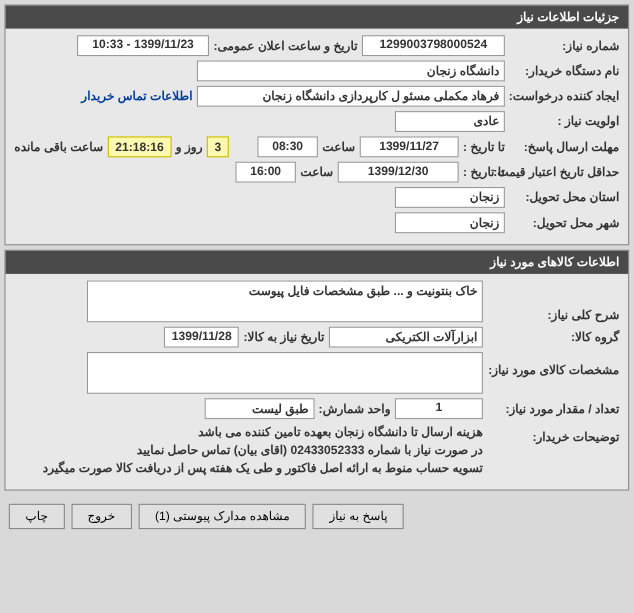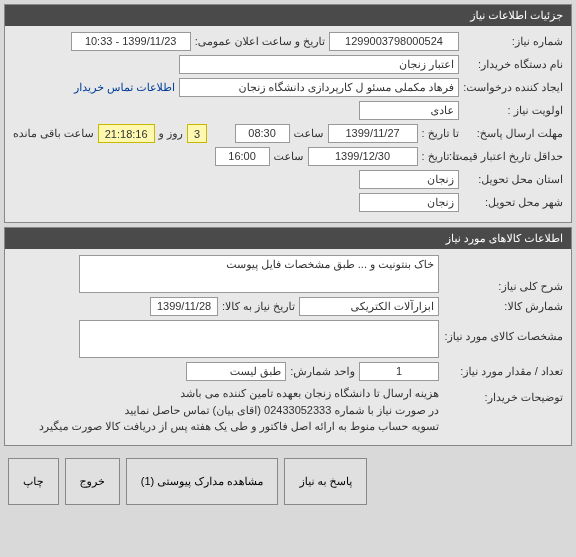--- a/index.html
+++ b/index.html
@@ -8,20 +8,21 @@
     font-family: Tahoma, sans-serif;
     font-size: 11px;
     background: #d9d9d9;
     color: #333;
     width: 576px;
   }
   .section {
     border: 1px solid #888;
     margin: 4px;
     background: #e8e8e8;
+    font-weight: bold;
   }
   .section-header {
     background: #4a4a4a;
     color: #fff;
     padding: 4px 8px;
     font-size: 11px;
   }
   .section-body {
     padding: 6px 8px;
   }
@@ -78,21 +79,21 @@
   .footer-buttons {
     display:flex;
     gap:6px;
     padding:8px;
     justify-content:flex-start;
     flex-direction: row-reverse;
   }
   .btn {
     background:#e0e0e0;
     border:1px solid #888;
-    padding:16px 14px;
+    padding:4px 14px;
     font-size:11px;
     cursor:pointer;
     font-family: Tahoma, sans-serif;
   }
   .spacer { flex:1; }
 </style>
 </head>
 <body>
 
 <div class="section">
@@ -101,21 +102,21 @@
 
     <div class="row">
       <span class="label" style="width:100px">شماره نیاز:</span>
       <span class="field" style="width:130px">1299003798000524</span>
       <span class="label">تاریخ و ساعت اعلان عمومی:</span>
       <span class="field" style="width:120px">1399/11/23 - 10:33</span>
     </div>
 
     <div class="row">
       <span class="label" style="width:100px">نام دستگاه خریدار:</span>
-      <span class="field right" style="width:280px">اعتبار زنجان</span>
+      <span class="field right" style="width:280px">دانشگاه زنجان</span>
     </div>
 
     <div class="row">
       <span class="label" style="width:100px">ایجاد کننده درخواست:</span>
       <span class="field right" style="width:280px">فرهاد مکملی مسئو ل کارپردازی دانشگاه زنجان</span>
       <span class="link">اطلاعات تماس خریدار</span>
     </div>
 
     <div class="row">
       <span class="label" style="width:100px">اولویت نیاز :</span>
@@ -163,21 +164,21 @@
 <div class="section">
   <div class="section-header">اطلاعات کالاهای مورد نیاز</div>
   <div class="section-body">
 
     <div class="row" style="align-items:flex-end">
       <span class="label" style="width:120px;padding-top:10px">شرح کلی نیاز:</span>
       <div class="textarea">خاک بنتونیت و ... طبق مشخصات فایل پیوست</div>
     </div>
 
     <div class="row">
-      <span class="label" style="width:120px">شمارش کالا:</span>
+      <span class="label" style="width:120px">گروه کالا:</span>
       <span class="field right" style="width:140px">ابزارآلات الکتریکی</span>
       <span class="label">تاریخ نیاز به کالا:</span>
       <span class="field" style="width:68px">1399/11/28</span>
     </div>
 
     <div class="row" style="align-items:flex-start">
       <span class="label" style="width:120px;padding-top:10px">مشخصات کالای مورد نیاز:</span>
       <div class="textarea"></div>
     </div>
 

